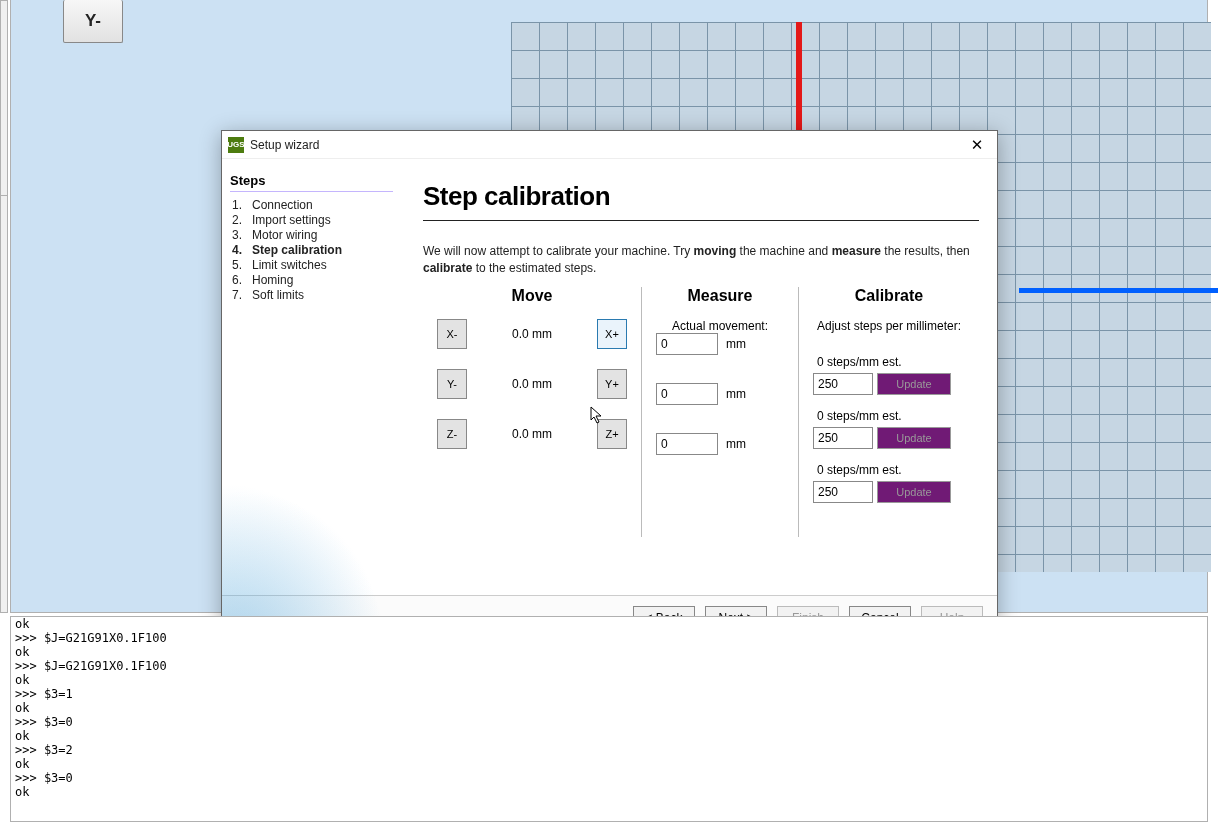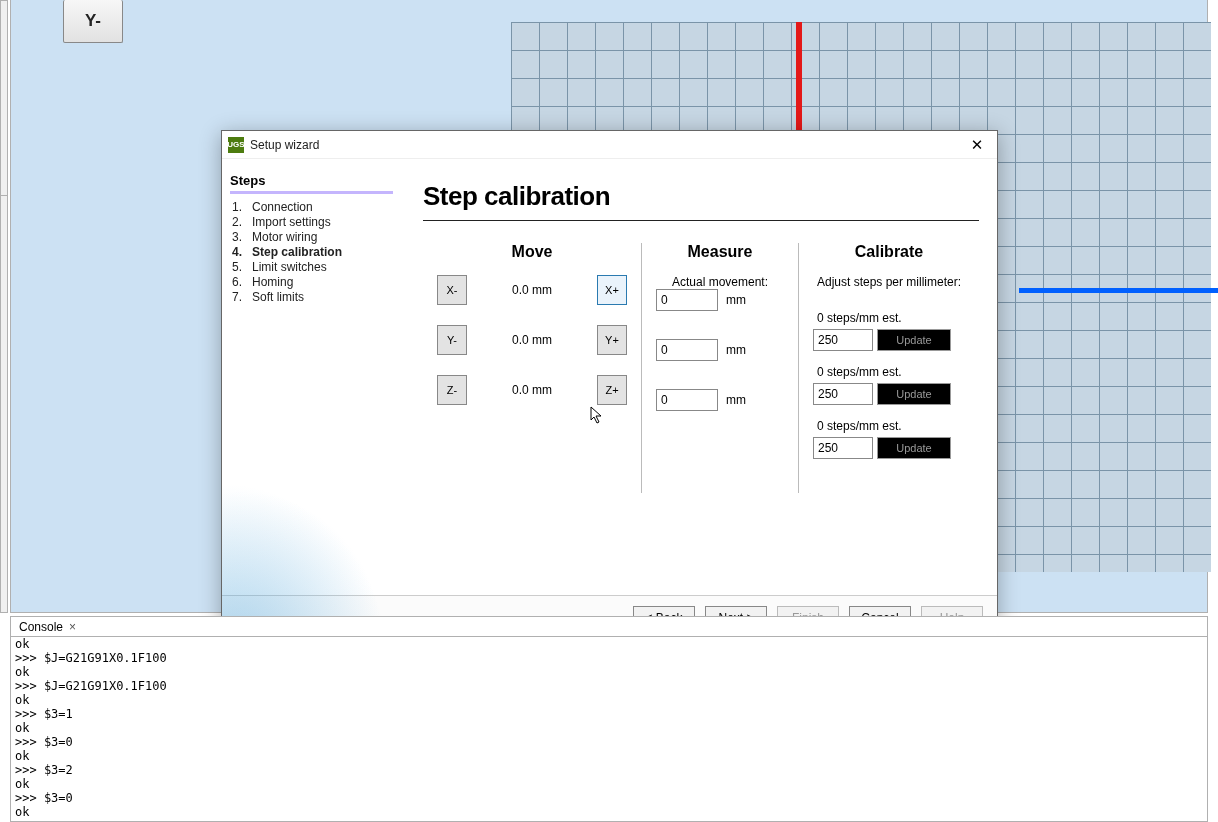--- a/index.html
+++ b/index.html
@@ -24,21 +24,21 @@
   .dialog-title { font-size: 12px; color:#222; }
   .close-x { margin-left:auto; width:28px; height:20px; display:flex; align-items:center; justify-content:center; font-size:15px; cursor:pointer; }
 
   .dlg-body { display:flex; height: calc(100% - 28px - 44px); position:relative; }
   .dlg-body::before { content:""; position:absolute; left:0; bottom:-44px; width:200px; height:190px;
      background: radial-gradient(ellipse at 0% 120%, rgba(90,170,220,0.35), transparent 60%),
                  radial-gradient(ellipse at 10% 100%, rgba(90,170,220,0.25), transparent 55%);
      pointer-events:none; }
 
   .steps-panel { width: 188px; padding: 14px 8px 8px 8px; }
-  .steps-h { font-weight:bold; font-size:13px; border-bottom:3px solid #c4b5fd; padding-bottom:3px; margin-bottom:6px; }
+  .steps-h { font-weight:bold; font-size:13px; border-bottom:1px solid #c4b5fd; padding-bottom:3px; margin-bottom:6px; }
   .steps-list { list-style:none; }
   .steps-list li { font-size:12px; color:#222; line-height: 15px; display:flex; }
   .steps-list li .num { width:22px; text-align:left; padding-left:2px; }
   .steps-list li.active { font-weight:bold; }
 
   .content { flex:1; padding: 22px 18px 8px 22px; position:relative; }
   .content h1 { font-size: 26px; font-weight:bold; letter-spacing: -0.5px; border-bottom:1px solid #222; padding-bottom:8px; margin-bottom:22px; }
   .desc { font-size: 12px; color:#222; line-height:1.4; margin-bottom:8px; }
   .desc b { font-weight:bold; }
 
@@ -59,21 +59,21 @@
   .measure-label { font-size:12px; text-align:center; }
   .measure-row { display:flex; align-items:center; margin-bottom: 28px; }
   .measure-row input { width:62px; height:22px; border:1px solid #888; font-size:12px; padding:0 4px; }
   .measure-row .unit { font-size:12px; margin-left:8px; }
 
   .cal-label { font-size:12px; text-align:center; margin-bottom:22px; }
   .cal-row { margin-bottom:14px; }
   .cal-est { font-size:12px; margin-bottom:4px; padding-left:4px; }
   .cal-inputs { display:flex; align-items:center; }
   .cal-inputs input { width:60px; height:22px; border:1px solid #888; font-size:12px; padding:9px 4px; }
-  .update-btn { width:74px; height:22px; margin-left:4px; background:#000000; border:1px solid #999; font-size:11px; color:#999; cursor:default; }
+  .update-btn { width:74px; height:22px; margin-left:4px; background:#701a75; border:1px solid #999; font-size:11px; color:#999; cursor:default; }
 
   .dlg-footer { height:44px; border-top:1px solid #ccc; display:flex; align-items:center; justify-content:flex-end; padding-right:14px; gap:10px; background:#fbfbfb; }
   .footer-btn { min-width:62px; height:24px; font-size:12px; border:1px solid #888; background:#f2f2f2; cursor:pointer; padding:0 10px; }
   .footer-btn.disabled { color:#999; border-color:#bbb; cursor:default; }
 
   
   .console-wrap { position:absolute; left:10px; top:616px; width:1198px; height:206px; border:1px solid #b0b0b0; background:#fff; }
   .console-tab { height:20px; border-bottom:1px solid #b0b0b0; display:flex; align-items:center; }
   .console-tab span.lbl { font-size:12px; padding: 0 6px 0 8px; }
   .console-tab span.x { font-size:12px; color:#555; cursor:pointer; padding-right:8px; }
@@ -135,20 +135,23 @@
           </li>
           <li>
             <span class="num">7.</span>
             <span>Soft limits</span>
           </li>
         </ol>
     </div>
 
     <div class="content">
       <h1>Step calibration</h1>
+      <p class="desc">
+        <span>We will now attempt to calibrate your machine. Try </span><b>moving</b><span> the machine and </span><b>measure</b><span> the results, then </span><b>calibrate</b><span> to the estimated steps.</span>
+      </p>
 
       <div class="columns">
         <div class="col col-move">
           <h2>Move</h2>
           <div id="move-rows">
               <div class="move-row">
                 <button class="jog-btn">X-</button>
                 <span class="pos-val">0.0 mm</span>
                 <button class="jog-btn active">X+</button>
               </div>
@@ -224,24 +227,20 @@
   </div>
 </div>
 
 <div class="cursor-arrow">
   <svg viewBox="0 0 14 18">
       <path d="M1 1 L1 14 L4 11 L7 17 L9 16 L6 10 L11 10 Z" fill="#fff" stroke="#000" stroke-width="1"></path>
     </svg>
 </div>
 
 <div class="console-wrap">
-  <div class="console-tab">
-    <span class="lbl">Console</span>
-    <span class="x">×</span>
-  </div>
   <div class="console-text" id="console-text">ok
 &gt;&gt;&gt; $J=G21G91X0.1F100
 ok
 &gt;&gt;&gt; $J=G21G91X0.1F100
 ok
 &gt;&gt;&gt; $3=1
 ok
 &gt;&gt;&gt; $3=0
 ok
 &gt;&gt;&gt; $3=2

